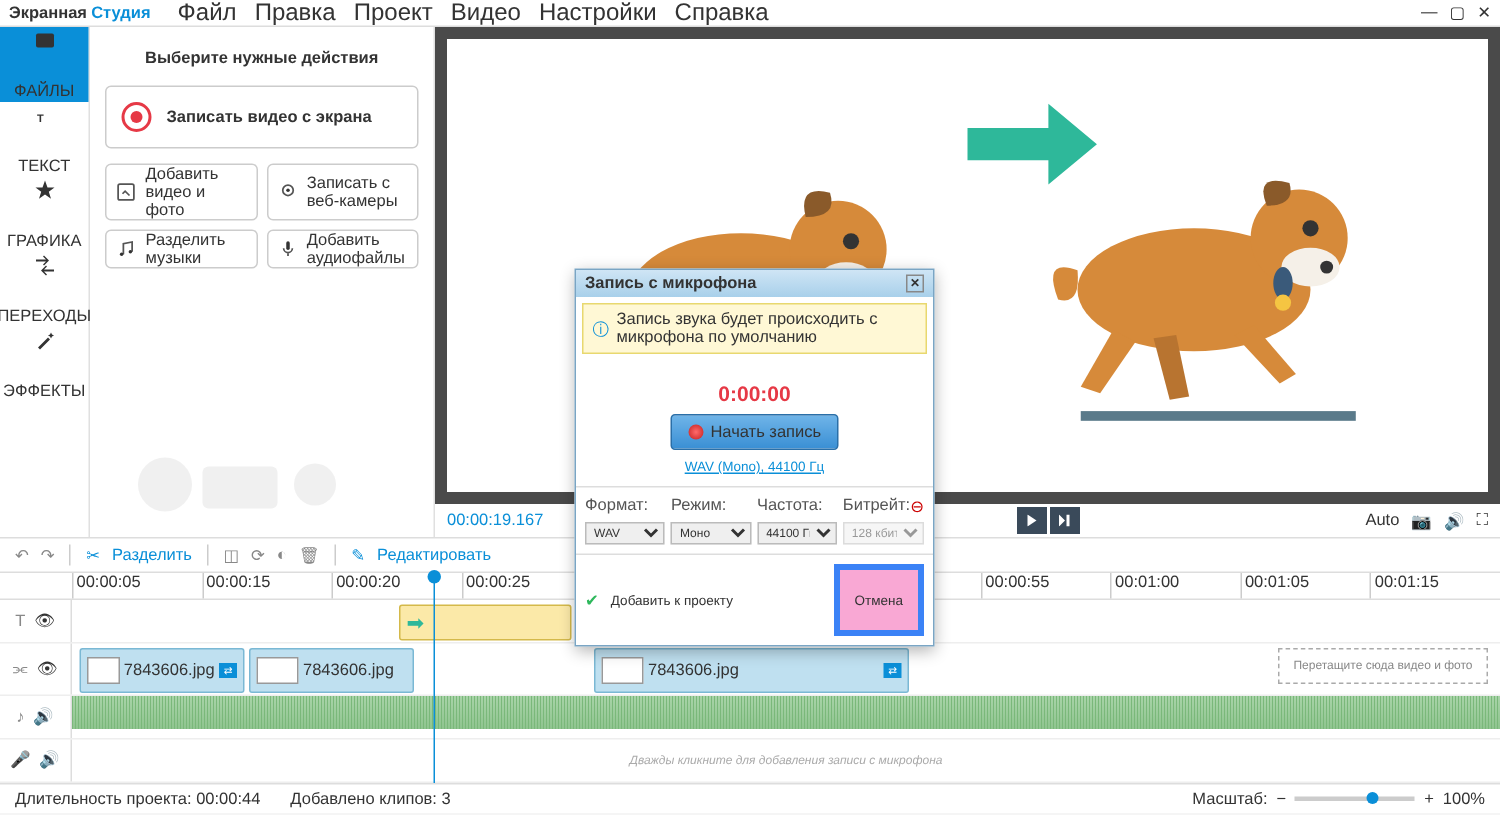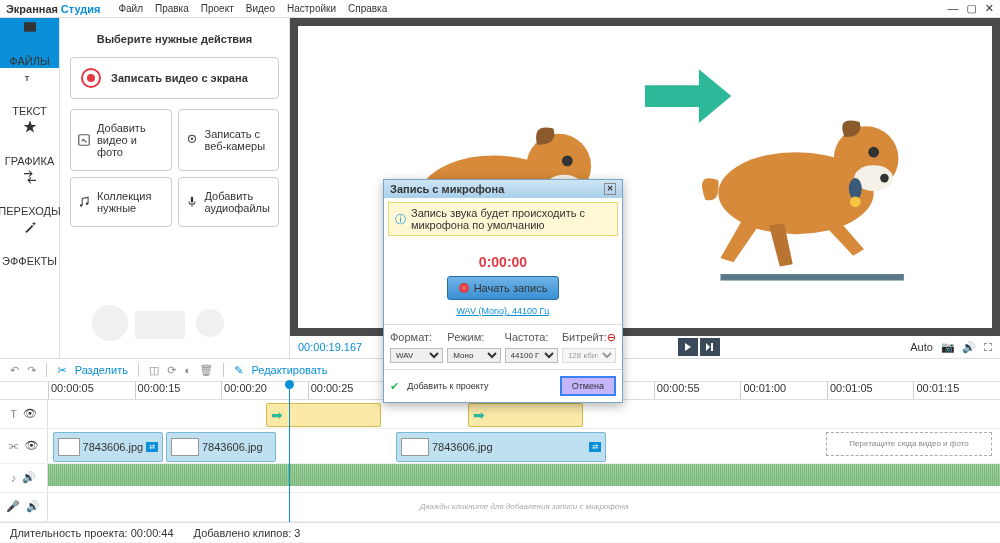--- a/index.html
+++ b/index.html
@@ -1,34 +1,34 @@
 <!DOCTYPE html>
 <html><head>
 <meta charset="utf-8">
 <style>
 *{box-sizing:border-box;margin:0;padding:0;font-family:Arial,sans-serif;font-size:11px;color:#333}
 body{width:1000px;height:543px;background:#f5f5f5;overflow:hidden;position:relative}
 .titlebar{height:18px;background:#fff;display:flex;align-items:center;padding:0 6px;border-bottom:1px solid #ddd}
 .app-title{font-weight:bold;font-size:10px}
 .app-title .accent{color:#0a8fd8}
 .menu{display:flex;gap:12px;margin-left:18px}
-.menu span{font-size:10px;cursor:pointer}
+.menu span{font-size:16px;cursor:pointer}
 .win-ctrl{margin-left:auto;display:flex;gap:8px;font-size:10px}
 .main{display:flex;height:340px}
 .sidebar{width:60px;background:#fff;border-right:1px solid #e0e0e0;display:flex;flex-direction:column}
 .side-item{height:50px;display:flex;flex-direction:column;align-items:center;justify-content:center;gap:20px;cursor:pointer;font-size:8px;color:#6a6a80}
 .side-item.active{background:#0a8fd8;color:#fff}
 .side-item svg{width:16px;height:16px}
 .panel{width:230px;background:#fff;border-right:1px solid #e0e0e0;padding:15px 10px;position:relative}
 .panel h3{text-align:center;font-size:11px;font-weight:bold;margin-bottom:12px}
 .big-btn{border:1px solid #ccc;border-radius:4px;padding:10px;display:flex;align-items:center;gap:10px;margin-bottom:10px;cursor:pointer}
 .rec-icon{width:20px;height:20px;border:2px solid #e63946;border-radius:50%;display:flex;align-items:center;justify-content:center}
 .rec-icon::after{content:"";width:8px;height:8px;background:#e63946;border-radius:50%}
 .grid2{display:grid;grid-template-columns:1fr 1fr;gap:6px}
-.small-btn{border:1px solid #ccc;border-radius:4px;padding:12px 6px;display:flex;align-items:center;gap:6px;cursor:pointer;font-size:9px}
+.small-btn{border:1px solid #ccc;border-radius:4px;padding:0 6px;display:flex;align-items:center;gap:6px;cursor:pointer;font-size:9px}
 .small-btn svg{width:14px;height:14px;flex-shrink:0}
 .deco{position:absolute;bottom:5px;left:20px;opacity:.12}
 .preview{flex:1;background:#4a4a4a;display:flex;flex-direction:column;position:relative}
 .preview-canvas{flex:1;margin:8px;background:#fff;position:relative;display:flex;align-items:center;justify-content:center;overflow:hidden}
 .dog-scene{width:100%;height:100%;position:relative;background:#fff}
 .preview-bottom{height:22px;background:#fff;display:flex;align-items:center;padding:0 8px;gap:6px}
 .time-label{color:#0a8fd8;font-size:11px}
 .play-ctrl{display:flex;gap:2px;margin-left:auto}
 .play-btn{width:20px;height:18px;background:#3a4a5a;display:flex;align-items:center;justify-content:center;cursor:pointer}
 .right-tools{margin-left:auto;display:flex;gap:8px;align-items:center;color:#0a8fd8;font-size:10px}
@@ -39,42 +39,42 @@
 .timeline{background:#fff;height:140px;display:flex;flex-direction:column}
 .ruler{height:18px;display:flex;border-bottom:1px solid #ddd;font-size:8px;color:#888;position:relative;padding-left:48px}
 .ruler-tick{flex:1;border-left:1px solid #ccc;padding-left:2px}
 .track{height:30px;display:flex;border-bottom:1px solid #eee;align-items:center}
 .track-head{width:48px;display:flex;gap:6px;justify-content:center;align-items:center;border-right:1px solid #ddd;height:100%}
 .track-body{flex:1;position:relative;height:100%;overflow:hidden}
 .clip{position:absolute;height:24px;top:3px;border-radius:2px;display:flex;align-items:center;padding:0 4px;font-size:8px;gap:3px}
 .clip-anno{background:#fbe9a8;border:1px solid #d4b94a}
 .clip-video{background:#bfe0f0;border:1px solid #7ab8d4}
 .clip-thumb{width:28px;height:18px;background:#fff;border:1px solid #999}
-.dropzone{position:absolute;right:8px;top:3px;width:166px;height:24px;border:1px dashed #aaa;display:flex;align-items:center;justify-content:center;font-size:8px;color:#888;text-align:right}
+.dropzone{position:absolute;right:8px;top:3px;width:140px;height:24px;border:1px dashed #aaa;display:flex;align-items:center;justify-content:center;font-size:8px;color:#888;text-align:right}
 .playhead{position:absolute;top:0;left:289px;width:1px;height:140px;background:#0a8fd8;z-index:5}
 .playhead::before{content:"";position:absolute;top:-2px;left:-4px;width:9px;height:9px;background:#0a8fd8;border-radius:50%}
 .statusbar{height:20px;background:#fff;border-top:1px solid #ddd;display:flex;align-items:center;padding:0 10px;font-size:9px;color:#555;gap:20px}
 .zoom{margin-left:auto;display:flex;align-items:center;gap:6px}
 .zoom-slider{width:80px;height:3px;background:#ccc;position:relative}
 .zoom-slider::after{content:"";position:absolute;width:8px;height:8px;background:#0a8fd8;border-radius:50%;top:-3px;left:60%}
 
 .modal{position:absolute;left:383px;top:179px;width:240px;background:#fff;border:1px solid #7aa5c4;box-shadow:0 3px 10px rgba(0,0,0,.3);z-index:20}
 .modal-title{height:18px;background:linear-gradient(#cfe5f5,#a8d0ea);display:flex;align-items:center;padding:0 6px;font-size:9px;color:#225;font-weight:bold}
 .modal-close{margin-left:auto;width:12px;height:12px;border:1px solid #888;font-size:8px;text-align:center;cursor:pointer}
 .modal-info{background:#fff8d5;border:1px solid #e8d86f;margin:4px;padding:4px 6px;font-size:8px;display:flex;gap:5px;align-items:center}
 .modal-body{padding:8px;text-align:center}
 .timer{color:#e63946;font-size:14px;font-weight:bold;margin:6px 0}
 .rec-btn{background:linear-gradient(#6fb4e8,#3a8fd4);border:1px solid #2a6fa8;border-radius:3px;padding:5px 11px;color:#fff;font-size:10px;display:inline-flex;align-items:center;gap:5px;cursor:pointer}
 .rec-dot{width:10px;height:10px;background:radial-gradient(#ff6b6b,#c41e1e);border-radius:50%}
 .modal-link{color:#0a8fd8;text-decoration:underline;font-size:9px;margin-top:6px;display:block}
 .modal-form{border-top:1px solid #ddd;padding:6px;display:grid;grid-template-columns:1fr 1fr 1fr 1fr;gap:4px;font-size:8px}
 .modal-form label{color:#555}
 .modal-form select,.modal-form input{width:100%;font-size:8px;border:1px solid #bbb;padding:1px}
 .modal-foot{border-top:1px solid #ddd;padding:6px;display:flex;gap:8px;justify-content:flex-end;align-items:center}
-.modal-foot button{padding:3px 10px;font-size:9px;border:2px solid #3b82f6;background:#c4b5fd;cursor:pointer}
+.modal-foot button{padding:15px 10px;font-size:9px;border:4px solid #3b82f6;background:#f9a8d4;cursor:pointer}
 .wave{width:100%;height:22px;background:repeating-linear-gradient(90deg,#7ab87a 0 1px,transparent 1px 2px),linear-gradient(#a8d4a8,#8fc48f)}
 .empty-audio{height:100%;display:flex;align-items:center;justify-content:center;font-size:8px;color:#aaa;font-style:italic}
 svg{fill:currentColor}
 </style>
 </head>
 <body>
 
 <div class="titlebar">
   <span class="app-title"><span>Экранная</span> <span class="accent">Студия</span></span>
   <div class="menu">
@@ -147,21 +147,21 @@
             <circle cx="12" cy="10" r="2"></circle>
           </svg>
         <span>Записать с веб-камеры</span>
       </div>
       <div class="small-btn">
         <svg viewBox="0 0 24 24">
             <path d="M9 18V6l10-2v11" fill="none" stroke="#555" stroke-width="2"></path>
             <circle cx="7" cy="18" r="2"></circle>
             <circle cx="17" cy="15" r="2"></circle>
           </svg>
-        <span>Коллекция нужные</span>
+        <span>Разделить музыки</span>
       </div>
       <div class="small-btn">
         <svg viewBox="0 0 24 24">
             <rect x="10" y="3" width="4" height="10" rx="2"></rect>
             <path d="M7 11a5 5 0 0010 0M12 16v4" fill="none" stroke="#555" stroke-width="2"></path>
           </svg>
         <span>Добавить аудиофайлы</span>
       </div>
     </div>
     <svg class="deco" width="180" height="60">
@@ -332,20 +332,27 @@
       </div>
     <div class="track-body">
         <div class="empty-audio">Дважды кликните для добавления записи с микрофона</div>
       </div>
   </div>
 </div>
 
 <div class="statusbar">
   <span><span>Длительность проекта:</span> <span>00:00:44</span></span>
   <span><span>Добавлено клипов:</span> <span>3</span></span>
+  <div class="zoom">
+    <span>Масштаб:</span>
+    <span>−</span>
+    <div class="zoom-slider"></div>
+    <span>+</span>
+    <span>100%</span>
+  </div>
 </div>
 
 <div class="modal">
   <div class="modal-title">
     <span>Запись с микрофона</span>
     <span class="modal-close">✕</span>
   </div>
   <div class="modal-info">
     <span style="color:#0a8fd8">ⓘ</span>
     <span>Запись звука будет происходить с микрофона по умолчанию</span>

